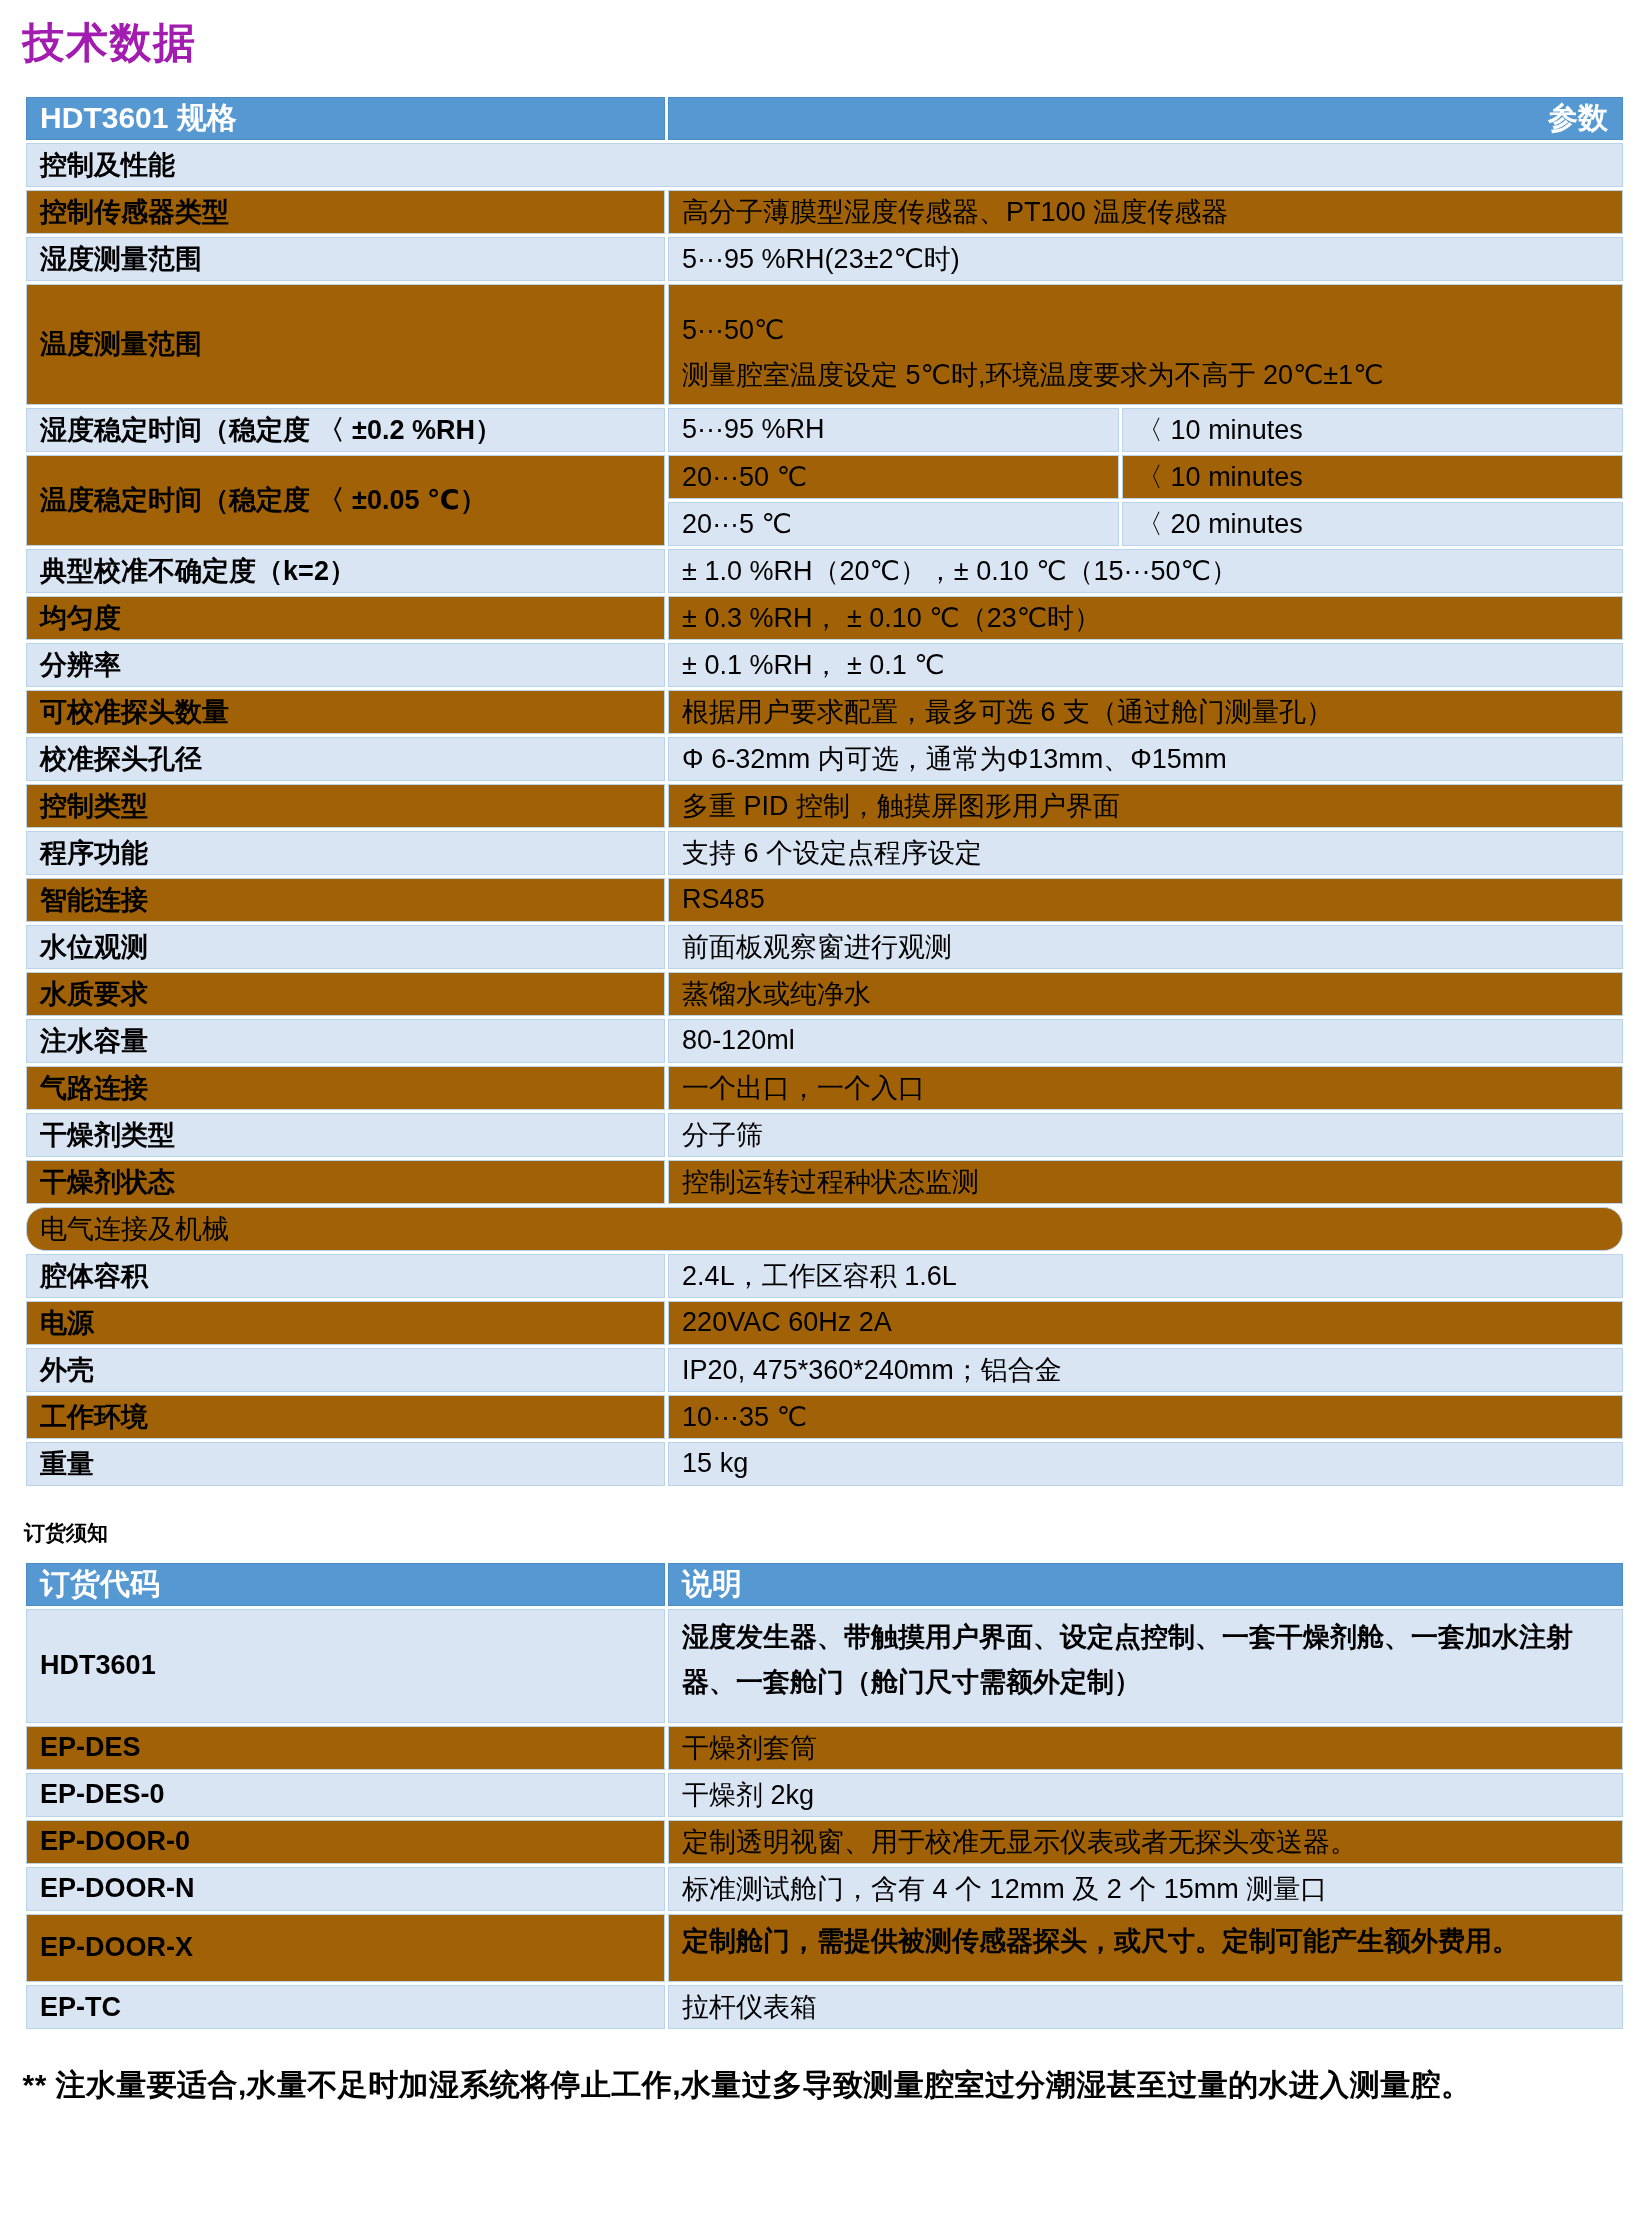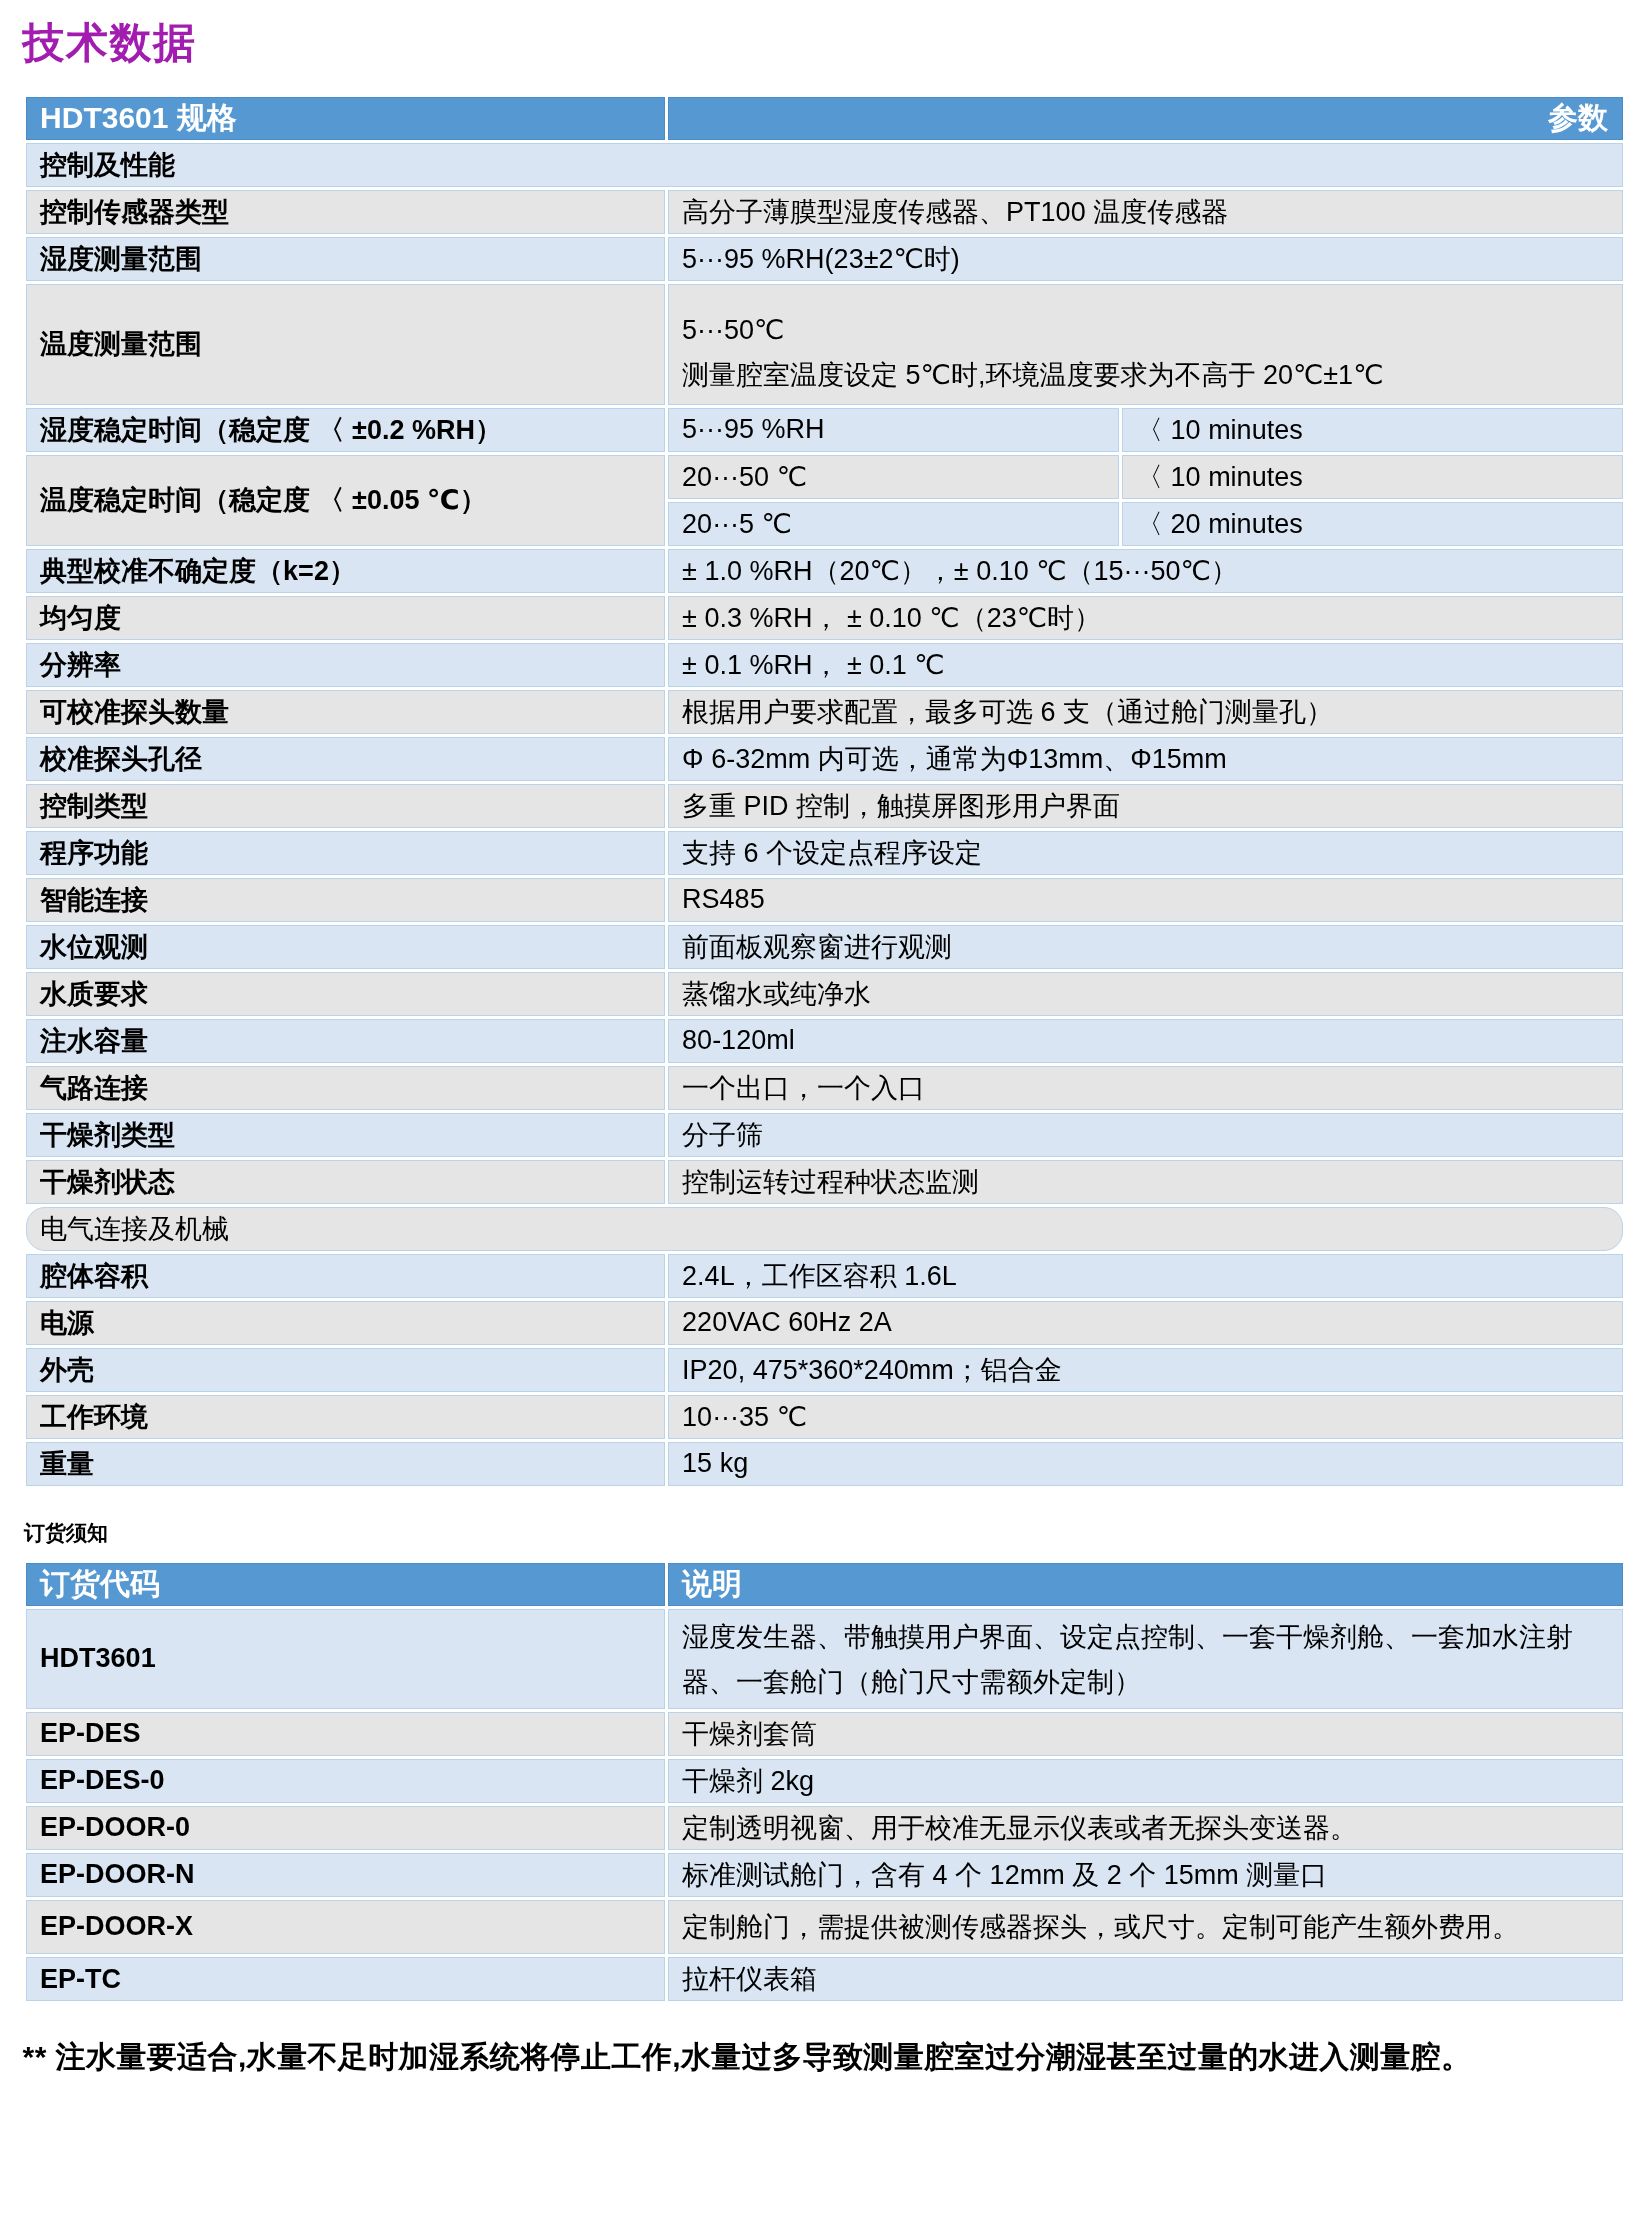--- a/index.html
+++ b/index.html
@@ -37,28 +37,28 @@
     background:#5598d2;
     color:#ffffff;
     font-weight:bold;
     font-size:30px;
     height:41px;
     border-color:#4c8cc6;
   }
   td.center{text-align:right;}
   td.label{font-weight:bold;}
   tr.alt td{background:#d9e5f2;}
-  tr.plain td{background:#e5e5e5;}
+  tr.plain td{background:#a16207;}
   
   td.c-alt{background:#d9e5f2 !important;}
   td.section{font-weight:bold;}
   td.section-regular{font-weight:normal;border-radius:19px;}
   td.twolines{height:auto;padding-top:23px;padding-bottom:6px;}
   td.twolines .ln{line-height:45px;}
-  td.wraps{height:auto;line-height:45px;padding-top:4.5px;padding-bottom:3px;}
+  td.wraps{height:auto;line-height:45px;padding-top:4.5px;padding-bottom:17px;font-weight:bold;}
   .order-heading{
     font-size:21px;
     font-weight:bold;
     margin:30px 0 13.5px 1.5px;
   }
   .footnote{
     font-size:30px;
     font-weight:bold;
     margin-top:33px;
     letter-spacing:0.4px;

